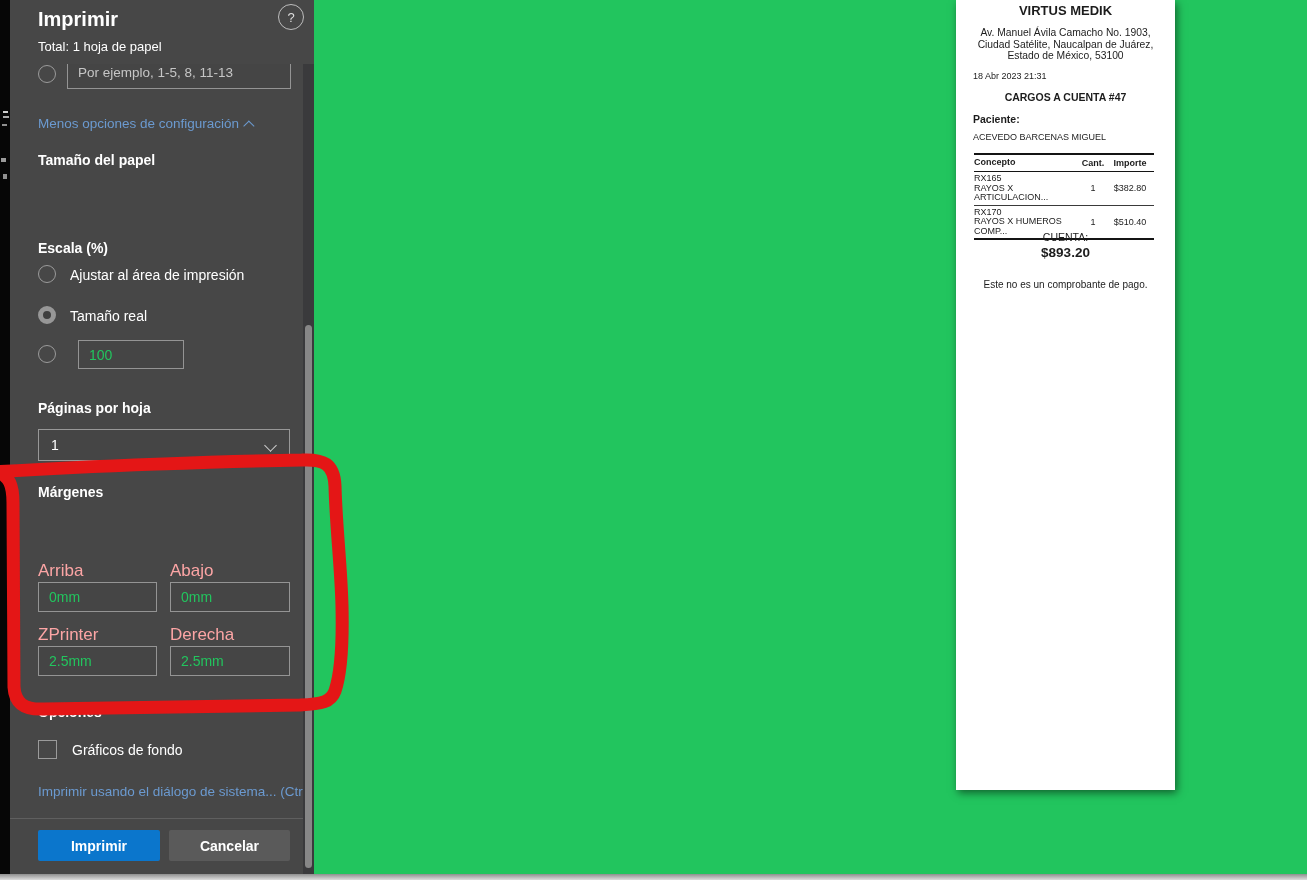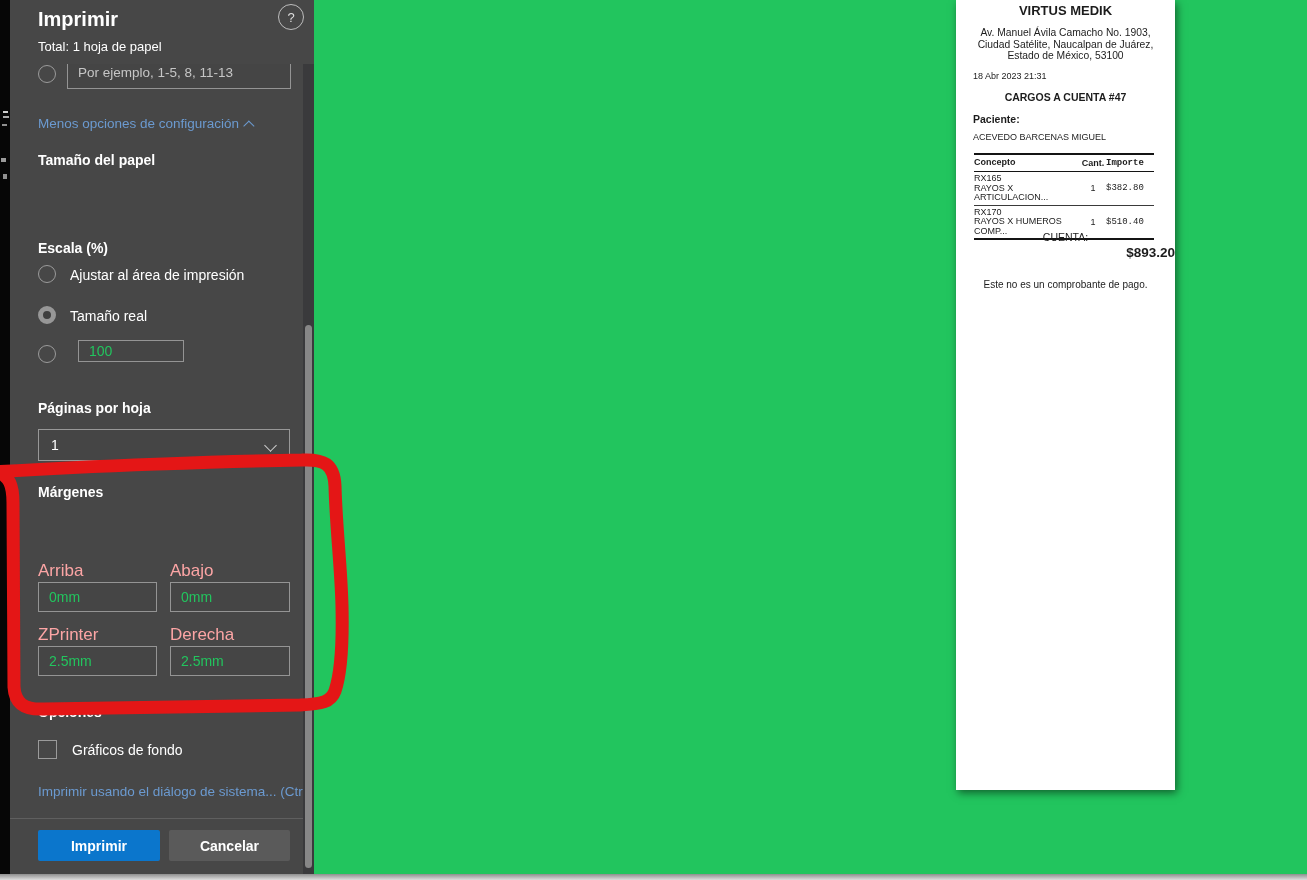--- a/index.html
+++ b/index.html
@@ -62,23 +62,23 @@
   .r-date  { position:absolute; left:17px; top:71px; font-size:9px; }
   .r-doc   { position:absolute; top:91px; width:100%; text-align:center; font-size:10.5px; font-weight:bold; }
   .r-pat-l { position:absolute; left:17px; top:113px; font-size:10.5px; font-weight:bold; }
   .r-pat-n { position:absolute; left:17px; top:132px; font-size:9px; }
   .r-table { position:absolute; left:18px; top:153px; width:180px; font-size:9px; }
   .r-thead { display:flex; border-top:2px solid #141414; border-bottom:1px solid #141414; padding:3px 0 3px 0; font-weight:bold; }
   .r-row   { display:flex; align-items:center; padding:2px 0; border-bottom:1px solid #3a3a3a; }
   .r-row:last-of-type { border-bottom:2px solid #141414; }
   .c-concept { flex:1; white-space:pre-line; line-height:9.5px; }
   .c-qty     { width:26px; text-align:center; }
-  .c-amt     { width:48px; text-align:left;font-family:Liberation Mono, monospace; }
+  .c-amt     { width:48px; text-align:center; }
   .r-total-l { position:absolute; top:231px; width:100%; text-align:center; font-size:10.5px; }
-  .r-total-a { position:absolute; top:245px; width:100%; text-align:right; font-size:13.5px; font-weight:bold; }
+  .r-total-a { position:absolute; top:245px; width:100%; text-align:center; font-size:13.5px; font-weight:bold; }
   .r-note    { position:absolute; top:279px; width:100%; text-align:center; font-size:10px; }
 
   
   .annotation { position:absolute; left:0; top:0; width:1307px; height:880px; z-index:9; pointer-events:none; }
   .bottom-strip { position:absolute; left:0; top:874px; width:1307px; height:6px;
                   background:linear-gradient(#8f8f8f,#dedede); z-index:10; }
 </style>
 </head>
 <body>
 
@@ -112,21 +112,21 @@
     </div>
 
     <div class="section-label" style="top:152px;">Tamaño del papel</div>
 
     <div class="section-label" style="top:240px;">Escala (%)</div>
     <div class="radio" style="left:28px;top:265px;"></div>
     <div class="opt-label" style="left:60px;top:267px;">Ajustar al área de impresión</div>
     <div class="radio selected" style="left:28px;top:306px;"></div>
     <div class="opt-label" style="left:60px;top:308px;">Tamaño real</div>
     <div class="radio" style="left:28px;top:345px;"></div>
-    <input class="txt-input" style="position: absolute; left: 68px; top: 340px; width: 106px; height: 22px; font-size: 14px;" value="100">
+    <input class="txt-input" style="position: absolute; left: 68px; top: 340px; width: 106px; height: 29px; font-size: 14px;" value="100">
 
     <div class="section-label" style="top:400px;">Páginas por hoja</div>
     <div class="select" style="top:429px;">
       <span>1</span>
       <span class="chev-dn"></span>
     </div>
 
     <div class="section-label" style="top:484px;">Márgenes</div>
     <div class="small-label" style="left:28px;top:561px;">Arriba</div>
     <div class="small-label" style="left:160px;top:561px;">Abajo</div>

